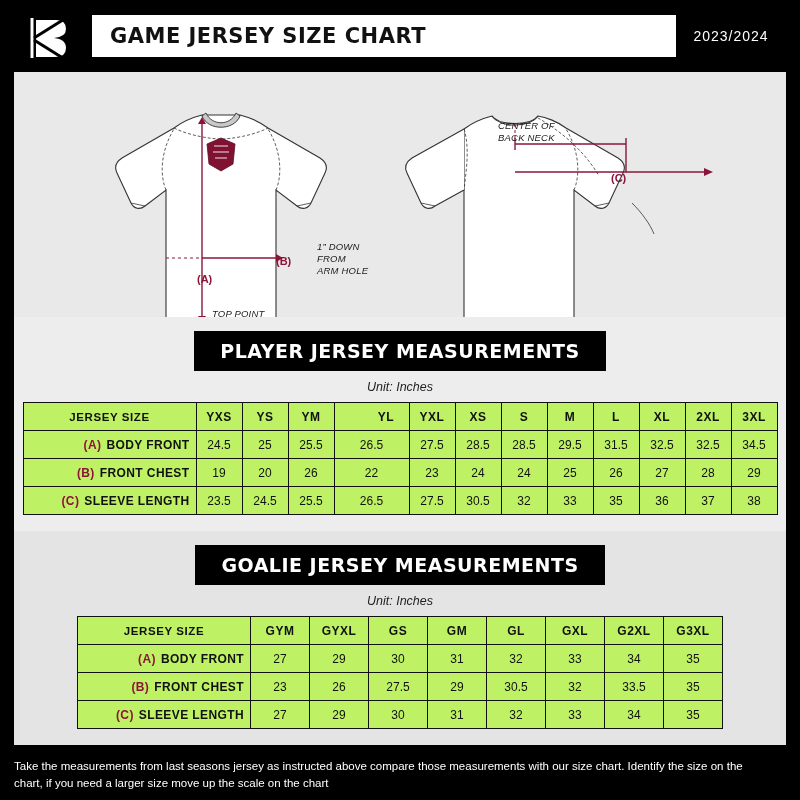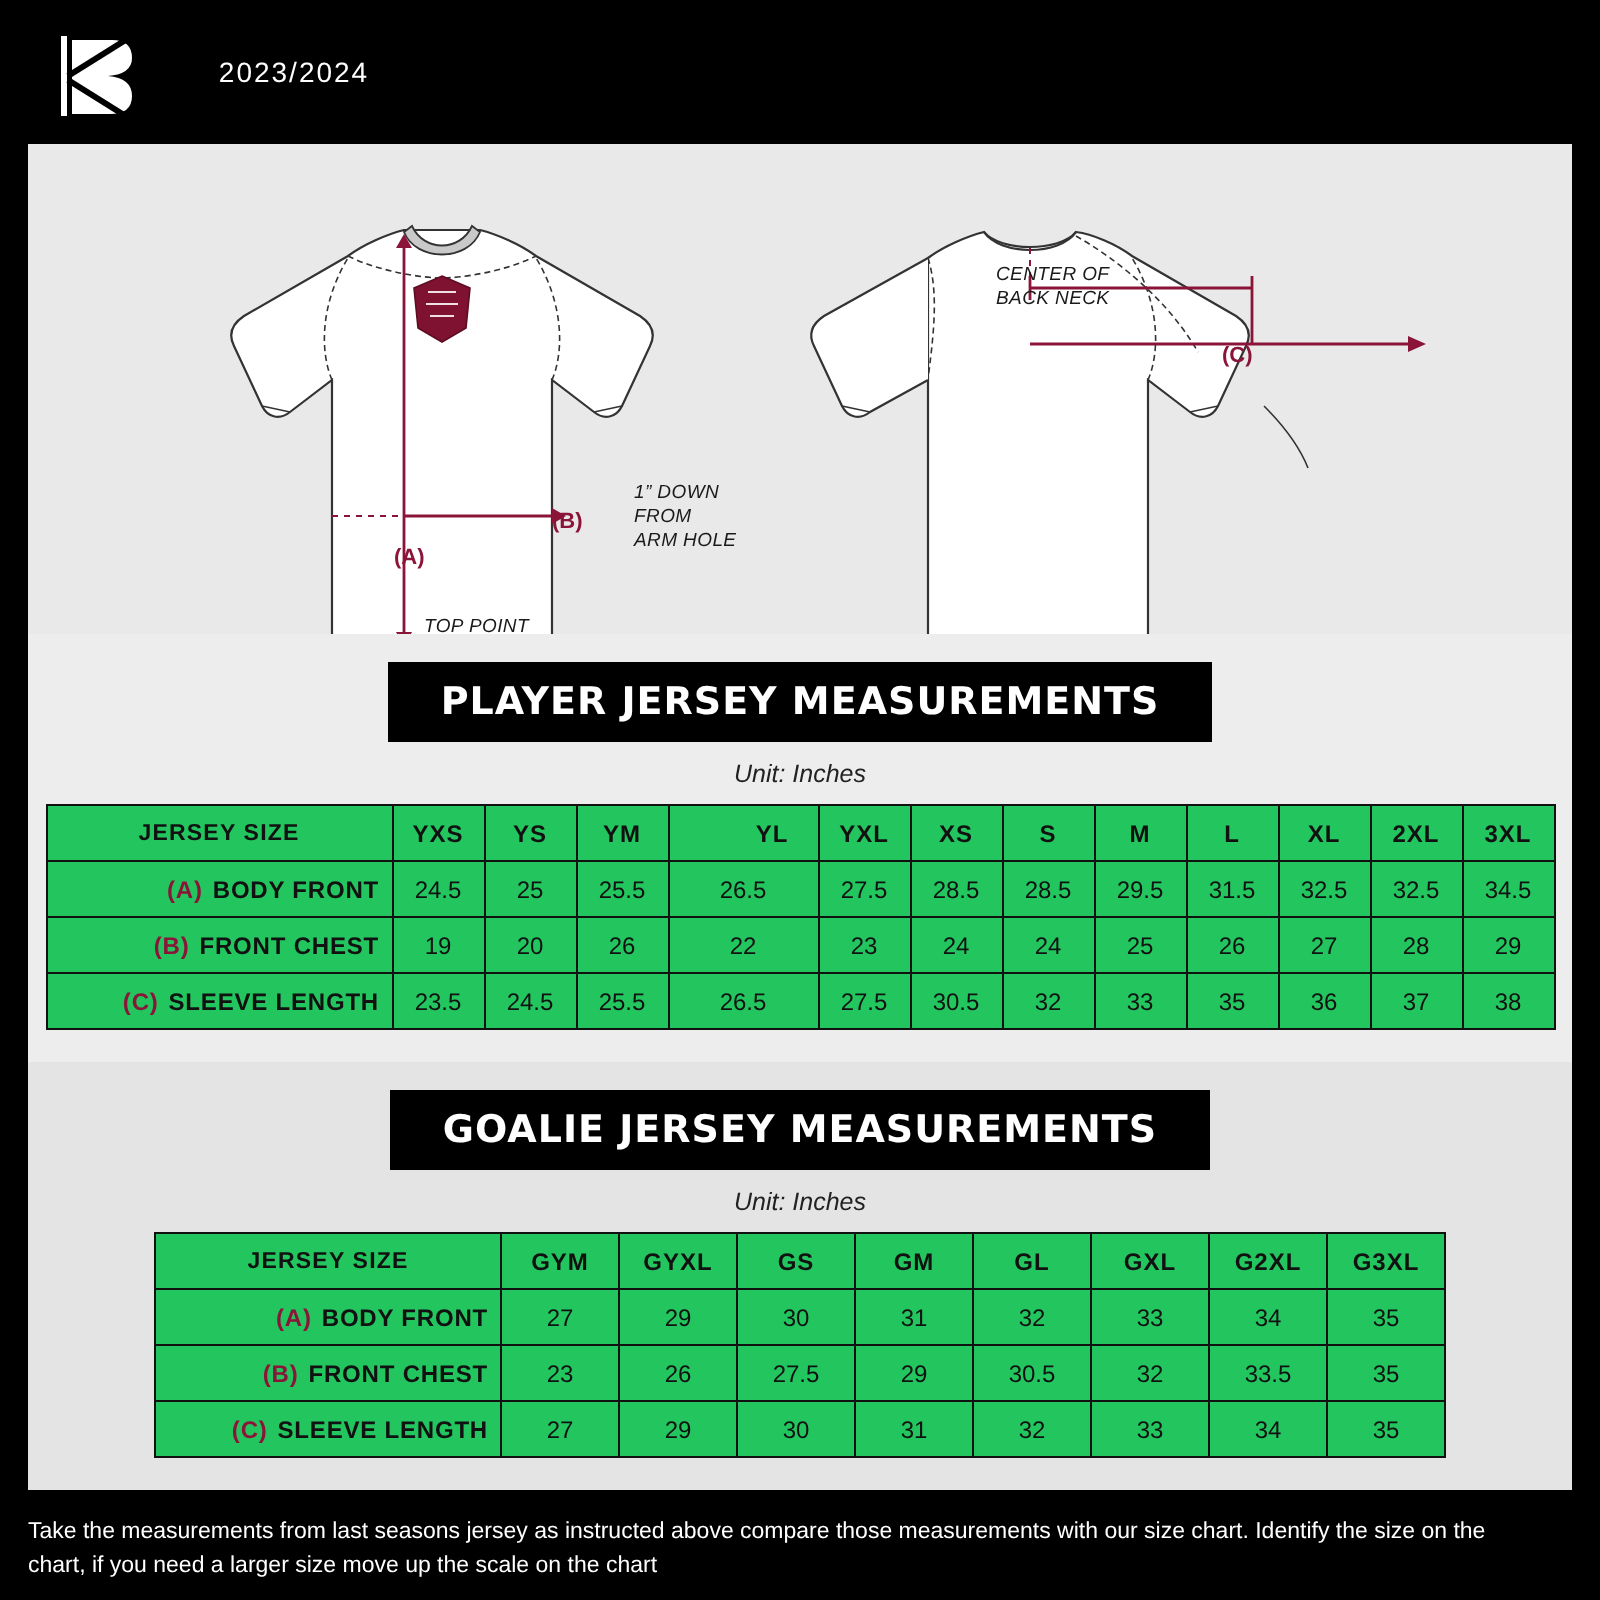--- a/index.html
+++ b/index.html
@@ -25,21 +25,21 @@
   
   .notebar{background:#8b1538;color:#fff;text-align:center;padding:14px 60px;font-size:13.5px;line-height:1.55;margin:0 14px;}
 
   
   .section{background:#ededed;margin:0 14px;padding-top:14px;padding-bottom:6px;position:relative;}
   .section.gray2{background:#e4e4e4;}
   .sec-title-wrap{display:flex;justify-content:center;}
   .sec-title{background:#000;color:#fff;font-family:"DejaVu Sans",sans-serif;font-weight:bold;font-size:19px;letter-spacing:.5px;padding:9px 26px;text-align:center;}
   .unit{text-align:center;font-style:italic;font-size:12.5px;color:#222;margin:9px 0 8px;}
 
-  table{border-collapse:collapse;margin:0 auto 10px;background:#22c55e;}
+  table{border-collapse:collapse;margin:0 auto 10px;background:#bef264;}
   table td{border:1px solid #111;font-size:12px;color:#111;padding:5px 6px;text-align:center;height:17px;}
   td.rowhead{text-align:right;font-weight:bold;letter-spacing:.4px;white-space:nowrap;padding-left:8px;}
   td.rowhead .pt{color:#8b1538;font-weight:bold;margin-right:5px;}
   td.colhead{font-weight:bold;letter-spacing:.5px;}
   td.firsthead{font-weight:bold;letter-spacing:.6px;font-size:11.5px;}
 
   
   .footer{display:flex;align-items:center;background:#000;height:60px;margin:0 14px;}
   .footer-text{flex:1;color:#fff;font-size:11.5px;line-height:1.45;padding-right:16px;}
 </style>
@@ -52,20 +52,23 @@
     <div class="logo-box">
       <span class="logo-b">
         <svg width="44" height="48" viewBox="0 0 44 48">
           <path d="M6 4 L6 44" stroke="#fff" stroke-width="3" fill="none"></path>
           <path d="M10 6 L30 6 Q40 6 40 15 Q40 23 28 24 Q40 25 40 34 Q40 43 29 43 L10 43 Z" fill="#fff"></path>
           <path d="M8 24 L40 4" stroke="#000" stroke-width="3" fill="none"></path>
           <path d="M8 26 L40 46" stroke="#000" stroke-width="3" fill="none"></path>
         </svg>
       </span>
     </div>
+    <div class="title-bar">
+      <span class="title">GAME JERSEY SIZE CHART</span>
+    </div>
     <div class="season">2023/2024</div>
     <div class="header-right-pad"></div>
   </div>
 
   <div class="diagram">
     <svg width="772" height="245" viewBox="0 0 772 245">
 
       <g fill="#ffffff" stroke="#333" stroke-width="1.1">
         <path d="M188 43 C180 45 168 50 160 56 L108 86 C102 90 100 95 103 101 L117 131 C120 137 126 138 131 134 L152 118 L152 252 L262 252 L262 118 L283 134 C288 138 294 137 297 131 L311 101 C314 95 312 90 306 86 L254 56 C246 50 234 45 226 43 Z"></path>
       </g>
@@ -111,21 +114,21 @@
 
       <line x1="501" y1="72" x2="612" y2="72" stroke="#8b1538" stroke-width="1.4"></line>
       <line x1="501" y1="66" x2="501" y2="78" stroke="#8b1538" stroke-width="1.4"></line>
       <line x1="612" y1="66" x2="612" y2="100" stroke="#8b1538" stroke-width="1.4"></line>
       <line x1="501" y1="100" x2="696" y2="100" stroke="#8b1538" stroke-width="1.4"></line>
       <path d="M690 96 L699 100 L690 104" fill="#8b1538"></path>
 
       <line x1="501" y1="52" x2="501" y2="68" stroke="#8b1538" stroke-width="1" stroke-dasharray="3,3"></line>
     </svg>
 
-    <span class="dlabel" style="left:484px;top:60px;text-align:left;">CENTER OF<br>BACK NECK</span>
+    <span class="dlabel" style="left:484px;top:48px;text-align:left;">CENTER OF<br>BACK NECK</span>
     <span class="dpoint" style="left:597px;top:100px;">(C)</span>
     <span class="dpoint" style="left:262px;top:183px;">(B)</span>
     <span class="dpoint" style="left:183px;top:201px;">(A)</span>
     <span class="dlabel" style="left:303px;top:169px;">1” DOWN<br>FROM<br>ARM HOLE</span>
     <span class="dlabel" style="left:198px;top:236px;">TOP POINT<br>OF SHOULDER</span>
   </div>
 
 
   <div class="section">
     <div class="sec-title-wrap">

